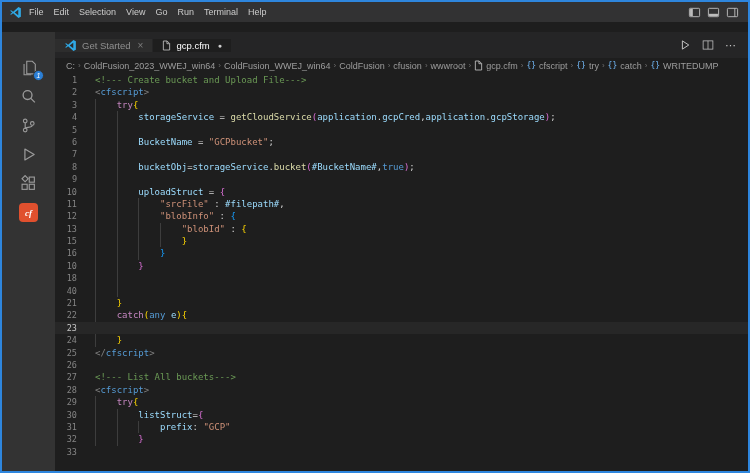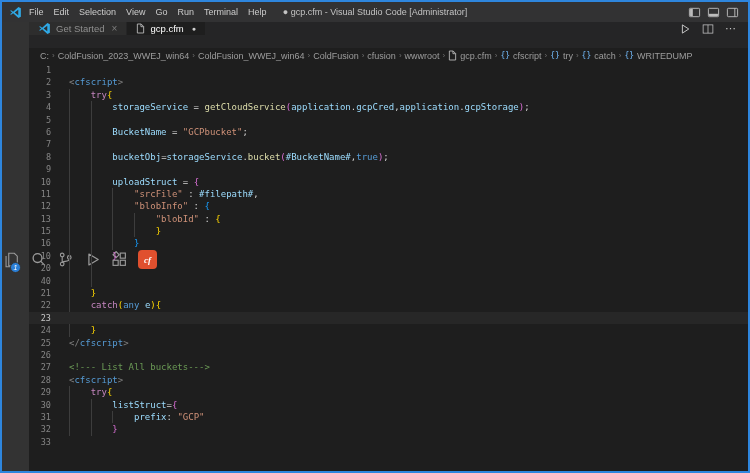--- a/index.html
+++ b/index.html
@@ -4,38 +4,39 @@
 <style>
   html,body{margin:0;padding:0;background:#1b1b1b;}
   *{box-sizing:border-box;}
   .window{
     position:relative;width:750px;height:473px;
     border:2px solid var(--window_border);
     background:var(--editor_bg);
     font-family:"Liberation Sans",sans-serif;
     overflow:hidden;display:flex;flex-direction:column;
     user-select:none;
+    gap:10px;
   }
   
   .titlebar{height:20px;flex:none;background:var(--titlebar_bg);display:flex;align-items:center;position:relative;color:#cccccc;font-size:9px;}
   .logo{width:17px;height:14px;display:flex;align-items:center;justify-content:center;margin-left:5px;flex:none;}
   .menus{display:flex;align-items:center;z-index:2;}
   .menu-item{padding:3px 5px;cursor:default;}
   .title-center{position:absolute;left:0;right:0;text-align:center;pointer-events:none;color:#c3c3c3;font-size:9px;}
   .tb-icons{margin-left:auto;display:flex;align-items:center;gap:6px;padding-right:9px;z-index:2;}
   .tb-icon{display:flex;align-items:center;}
   
   .main{flex:1;display:flex;min-height:0;}
-  .activitybar{width:27px;flex:none;background:var(--activitybar_bg);display:flex;align-items:center;padding-top:26px;gap:10px;font-style:italic;}
+  .activitybar{width:53px;flex:none;background:var(--activitybar_bg);display:flex;flex-direction:column;align-items:center;padding-top:26px;gap:10px;font-style:italic;}
   .ab-item{width:29px;height:19px;display:flex;align-items:center;justify-content:center;position:relative;cursor:pointer;}
   .badge{position:absolute;right:-1px;bottom:-4px;width:11px;height:11px;border-radius:50%;background:var(--badge_bg);color:#fff;font-size:7px;display:flex;align-items:center;justify-content:center;border:1px solid var(--activitybar_bg);}
   .cf-badge{width:19px;height:19px;border-radius:4px;background:var(--coldfusion_orange);color:#fff;font-size:9px;font-weight:bold;display:flex;align-items:center;justify-content:center;font-family:"Liberation Serif",serif;}
   .editor-col{flex:1;display:flex;flex-direction:column;min-width:0;background:var(--editor_bg);}
   
-  .tabbar{height:26px;flex:none;background:var(--tabbar_bg);display:flex;align-items:flex-start;}
+  .tabbar{height:26px;flex:none;background:var(--tabbar_bg);display:flex;align-items:center;}
   .tabs{display:flex;align-items:stretch;}
   .tab{display:flex;align-items:center;gap:5px;padding:0 9px;font-size:9.5px;color:#8f8f8f;background:var(--tab_inactive_bg);border-right:1px solid #252526;cursor:pointer;}
   .tab.active{background:var(--editor_bg);color:#ffffff;}
   .tab-icon{display:flex;align-items:center;}
   .tab-close{color:#7c7c7c;font-size:10px;margin-left:2px;}
   .mod-dot{color:#d0d0d0;font-size:7px;margin-left:3px;}
   .tab-actions{margin-left:auto;display:flex;align-items:center;gap:11px;padding-right:12px;color:#c5c5c5;}
   .action-more{font-size:11px;color:#c5c5c5;cursor:pointer;}
   .action-icon{display:flex;align-items:center;cursor:pointer;}
   
@@ -70,21 +71,20 @@
     <div class="menus" id="menus">
         <div class="menu-item">File</div>
         <div class="menu-item">Edit</div>
         <div class="menu-item">Selection</div>
         <div class="menu-item">View</div>
         <div class="menu-item">Go</div>
         <div class="menu-item">Run</div>
         <div class="menu-item">Terminal</div>
         <div class="menu-item">Help</div>
       </div>
-    <div class="title-center">● gcp.cfm - Visual Studio Code [Administrator]</div>
     <div class="tb-icons" id="tbicons">
         <span class="tb-icon">
           <svg width="13" height="13" viewBox="0 0 14 14">
             <rect x="1.5" y="2.5" width="11" height="9" rx="1" fill="none" stroke="#bdbdbd"></rect>
             <path d="M2.2 3.2h3v7.6h-3z" fill="#bdbdbd"></path>
           </svg>
         </span>
         <span class="tb-icon">
           <svg width="13" height="13" viewBox="0 0 14 14">
             <rect x="1.5" y="2.5" width="11" height="9" rx="1" fill="none" stroke="#bdbdbd"></rect>
@@ -228,20 +228,21 @@
           </span>
           <span class="bc-sep">›</span>
           <span class="bc-item">
             <span class="bc-symbol">{}</span>
             <span>WRITEDUMP</span>
           </span>
         </div>
       <div class="code-area" id="lines">
           <div class="cl">
             <div class="ln">1</div>
+            <div class="lc"><span class="s-cm">&lt;!--- Create bucket and Upload File---&gt;</span></div>
           </div>
           <div class="cl">
             <div class="ln">2</div>
             <div class="lc"><span class="s-pu">&lt;</span><span class="s-tg">cfscript</span><span class="s-pu">&gt;</span></div>
           </div>
           <div class="cl">
             <div class="ln">3</div>
             <div class="lc"><span class="gl"></span><span class="s-kc">try</span><span class="s-b1">{</span></div>
           </div>
           <div class="cl">
@@ -290,21 +291,21 @@
           </div>
           <div class="cl">
             <div class="ln">16</div>
             <div class="lc"><span class="gl"></span><span class="gl"></span><span class="gl"></span><span class="s-b3">}</span></div>
           </div>
           <div class="cl">
             <div class="ln">10</div>
             <div class="lc"><span class="gl"></span><span class="gl"></span><span class="s-b2">}</span></div>
           </div>
           <div class="cl">
-            <div class="ln">20</div>
+            <div class="ln">18</div>
             <div class="lc"><span class="gl"></span><span class="gl"></span></div>
           </div>
           <div class="cl">
             <div class="ln">40</div>
             <div class="lc"><span class="gl"></span><span class="gl"></span></div>
           </div>
           <div class="cl">
             <div class="ln">21</div>
             <div class="lc"><span class="gl"></span><span class="s-b1">}</span></div>
           </div>

